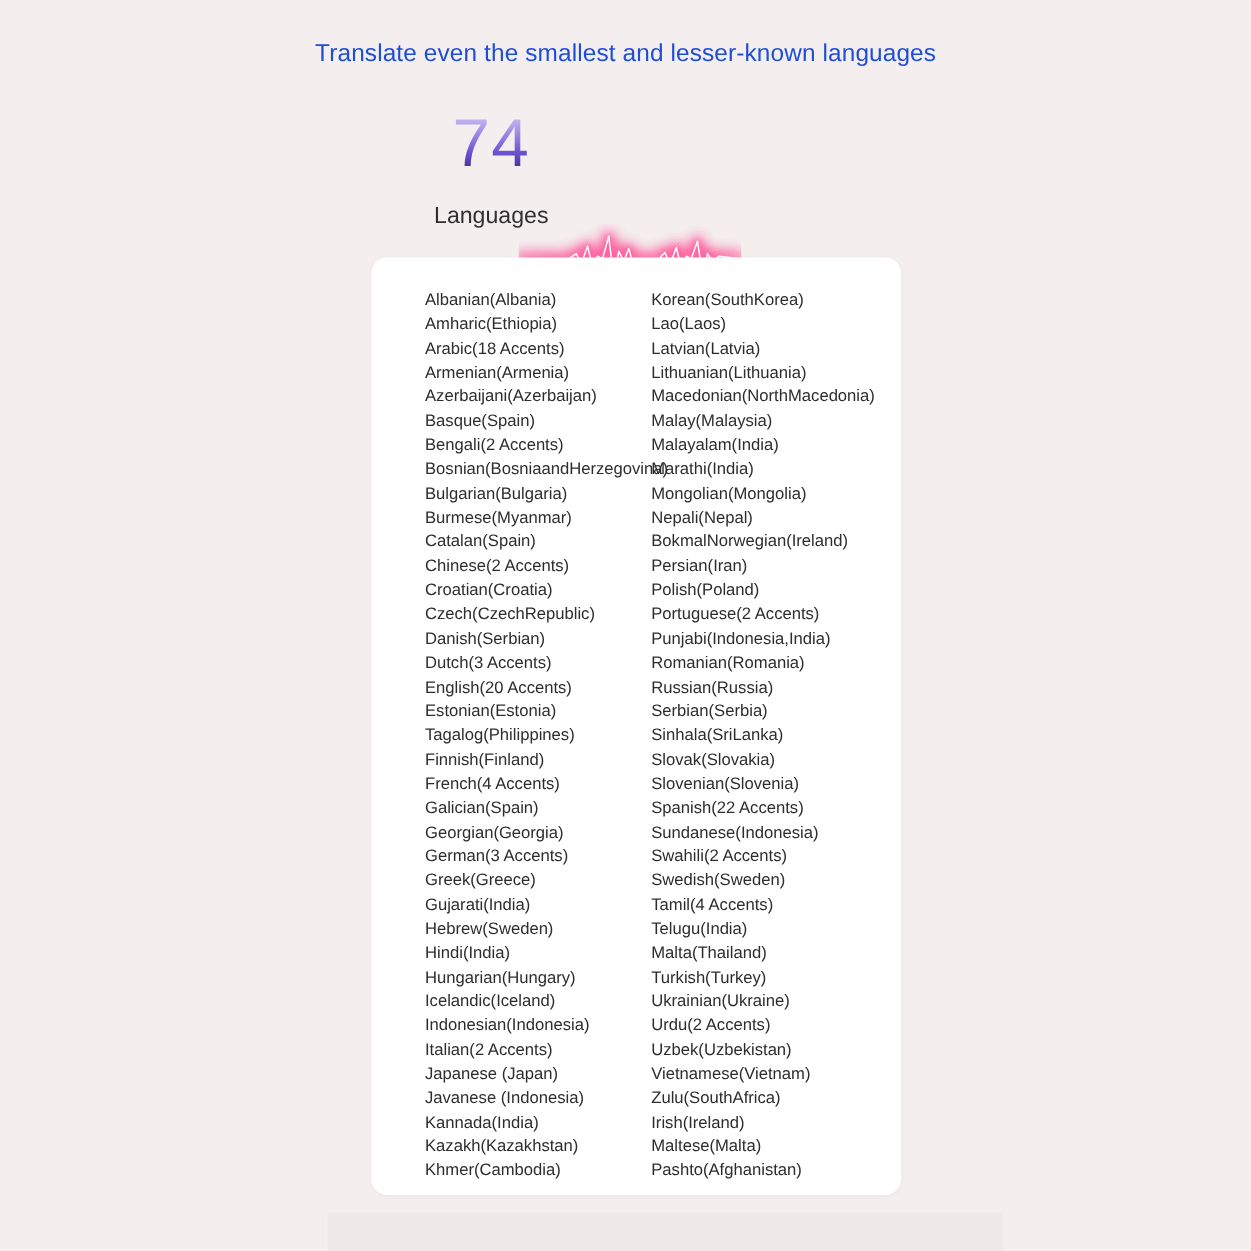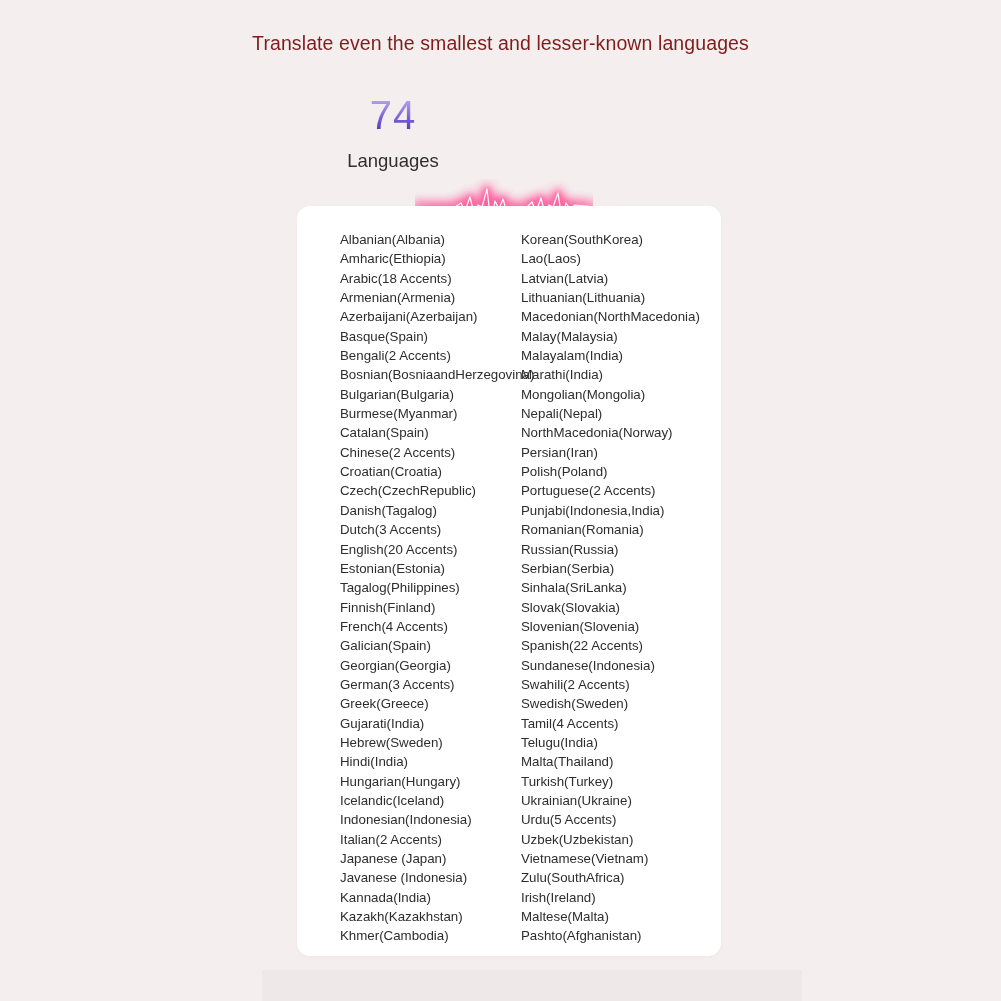--- a/index.html
+++ b/index.html
@@ -27,21 +27,21 @@
 
   
   .headline {
     position: absolute;
     left: 0;
     top: 32px;
     width: 1001px;
     text-align: center;
     font-size: 19.5px;
     letter-spacing: 0.1px;
-    color: #7f1d1d;
+    color: #1d4ed8;
     font-family: "Liberation Sans", sans-serif;
   }
 
   
   .hero {
     position: absolute;
     left: 0;
     top: 86px;
     width: 1001px;
     height: 95px;
@@ -49,39 +49,39 @@
   .stat {
     position: absolute;
     top: 0;
     width: 170px;
     text-align: center;
   }
   .stat-left  { left: 308px; }
   .stat-right { left: 525px; }
 
   .stat-number {
-    font-size: 40px;
+    font-size: 54px;
     line-height: 58px;
     font-weight: 400;
     font-family: "Liberation Sans", sans-serif;
     letter-spacing: 1px;
     background: linear-gradient(180deg,
                 #ded3f5 0%,
                 #c3b3ef 16%,
                 #9a85e4 38%,
                 #6b53cf 62%,
                 #43309f 85%,
                 #36258c 100%);
     -webkit-background-clip: text;
     background-clip: text;
     color: transparent;
     -webkit-text-fill-color: transparent;
   }
   .stat-label {
-    margin-top: 6px;
+    margin-top: 17px;
     font-size: 18.5px;
     color: #2f2f31;
     font-family: "Liberation Sans", sans-serif;
   }
 
   
   .waveform {
     position: absolute;
     left: 415px;
     top: 93px;
@@ -192,21 +192,21 @@
         <div class="lang-item">Azerbaijani(Azerbaijan)</div>
         <div class="lang-item">Basque(Spain)</div>
         <div class="lang-item">Bengali(2 Accents)</div>
         <div class="lang-item">Bosnian(BosniaandHerzegovina)</div>
         <div class="lang-item">Bulgarian(Bulgaria)</div>
         <div class="lang-item">Burmese(Myanmar)</div>
         <div class="lang-item">Catalan(Spain)</div>
         <div class="lang-item">Chinese(2 Accents)</div>
         <div class="lang-item">Croatian(Croatia)</div>
         <div class="lang-item">Czech(CzechRepublic)</div>
-        <div class="lang-item">Danish(Tagalog)</div>
+        <div class="lang-item">Danish(Serbian)</div>
         <div class="lang-item">Dutch(3 Accents)</div>
         <div class="lang-item">English(20 Accents)</div>
         <div class="lang-item">Estonian(Estonia)</div>
         <div class="lang-item">Tagalog(Philippines)</div>
         <div class="lang-item">Finnish(Finland)</div>
         <div class="lang-item">French(4 Accents)</div>
         <div class="lang-item">Galician(Spain)</div>
         <div class="lang-item">Georgian(Georgia)</div>
         <div class="lang-item">German(3 Accents)</div>
         <div class="lang-item">Greek(Greece)</div>
@@ -227,41 +227,41 @@
         <div class="lang-item">Korean(SouthKorea)</div>
         <div class="lang-item">Lao(Laos)</div>
         <div class="lang-item">Latvian(Latvia)</div>
         <div class="lang-item">Lithuanian(Lithuania)</div>
         <div class="lang-item">Macedonian(NorthMacedonia)</div>
         <div class="lang-item">Malay(Malaysia)</div>
         <div class="lang-item">Malayalam(India)</div>
         <div class="lang-item">Marathi(India)</div>
         <div class="lang-item">Mongolian(Mongolia)</div>
         <div class="lang-item">Nepali(Nepal)</div>
-        <div class="lang-item">NorthMacedonia(Norway)</div>
+        <div class="lang-item">BokmalNorwegian(Ireland)</div>
         <div class="lang-item">Persian(Iran)</div>
         <div class="lang-item">Polish(Poland)</div>
         <div class="lang-item">Portuguese(2 Accents)</div>
         <div class="lang-item">Punjabi(Indonesia,India)</div>
         <div class="lang-item">Romanian(Romania)</div>
         <div class="lang-item">Russian(Russia)</div>
         <div class="lang-item">Serbian(Serbia)</div>
         <div class="lang-item">Sinhala(SriLanka)</div>
         <div class="lang-item">Slovak(Slovakia)</div>
         <div class="lang-item">Slovenian(Slovenia)</div>
         <div class="lang-item">Spanish(22 Accents)</div>
         <div class="lang-item">Sundanese(Indonesia)</div>
         <div class="lang-item">Swahili(2 Accents)</div>
         <div class="lang-item">Swedish(Sweden)</div>
         <div class="lang-item">Tamil(4 Accents)</div>
         <div class="lang-item">Telugu(India)</div>
         <div class="lang-item">Malta(Thailand)</div>
         <div class="lang-item">Turkish(Turkey)</div>
         <div class="lang-item">Ukrainian(Ukraine)</div>
-        <div class="lang-item">Urdu(5 Accents)</div>
+        <div class="lang-item">Urdu(2 Accents)</div>
         <div class="lang-item">Uzbek(Uzbekistan)</div>
         <div class="lang-item">Vietnamese(Vietnam)</div>
         <div class="lang-item">Zulu(SouthAfrica)</div>
         <div class="lang-item">Irish(Ireland)</div>
         <div class="lang-item">Maltese(Malta)</div>
         <div class="lang-item">Pashto(Afghanistan)</div>
       </div>
   </div>
 </div>
 

